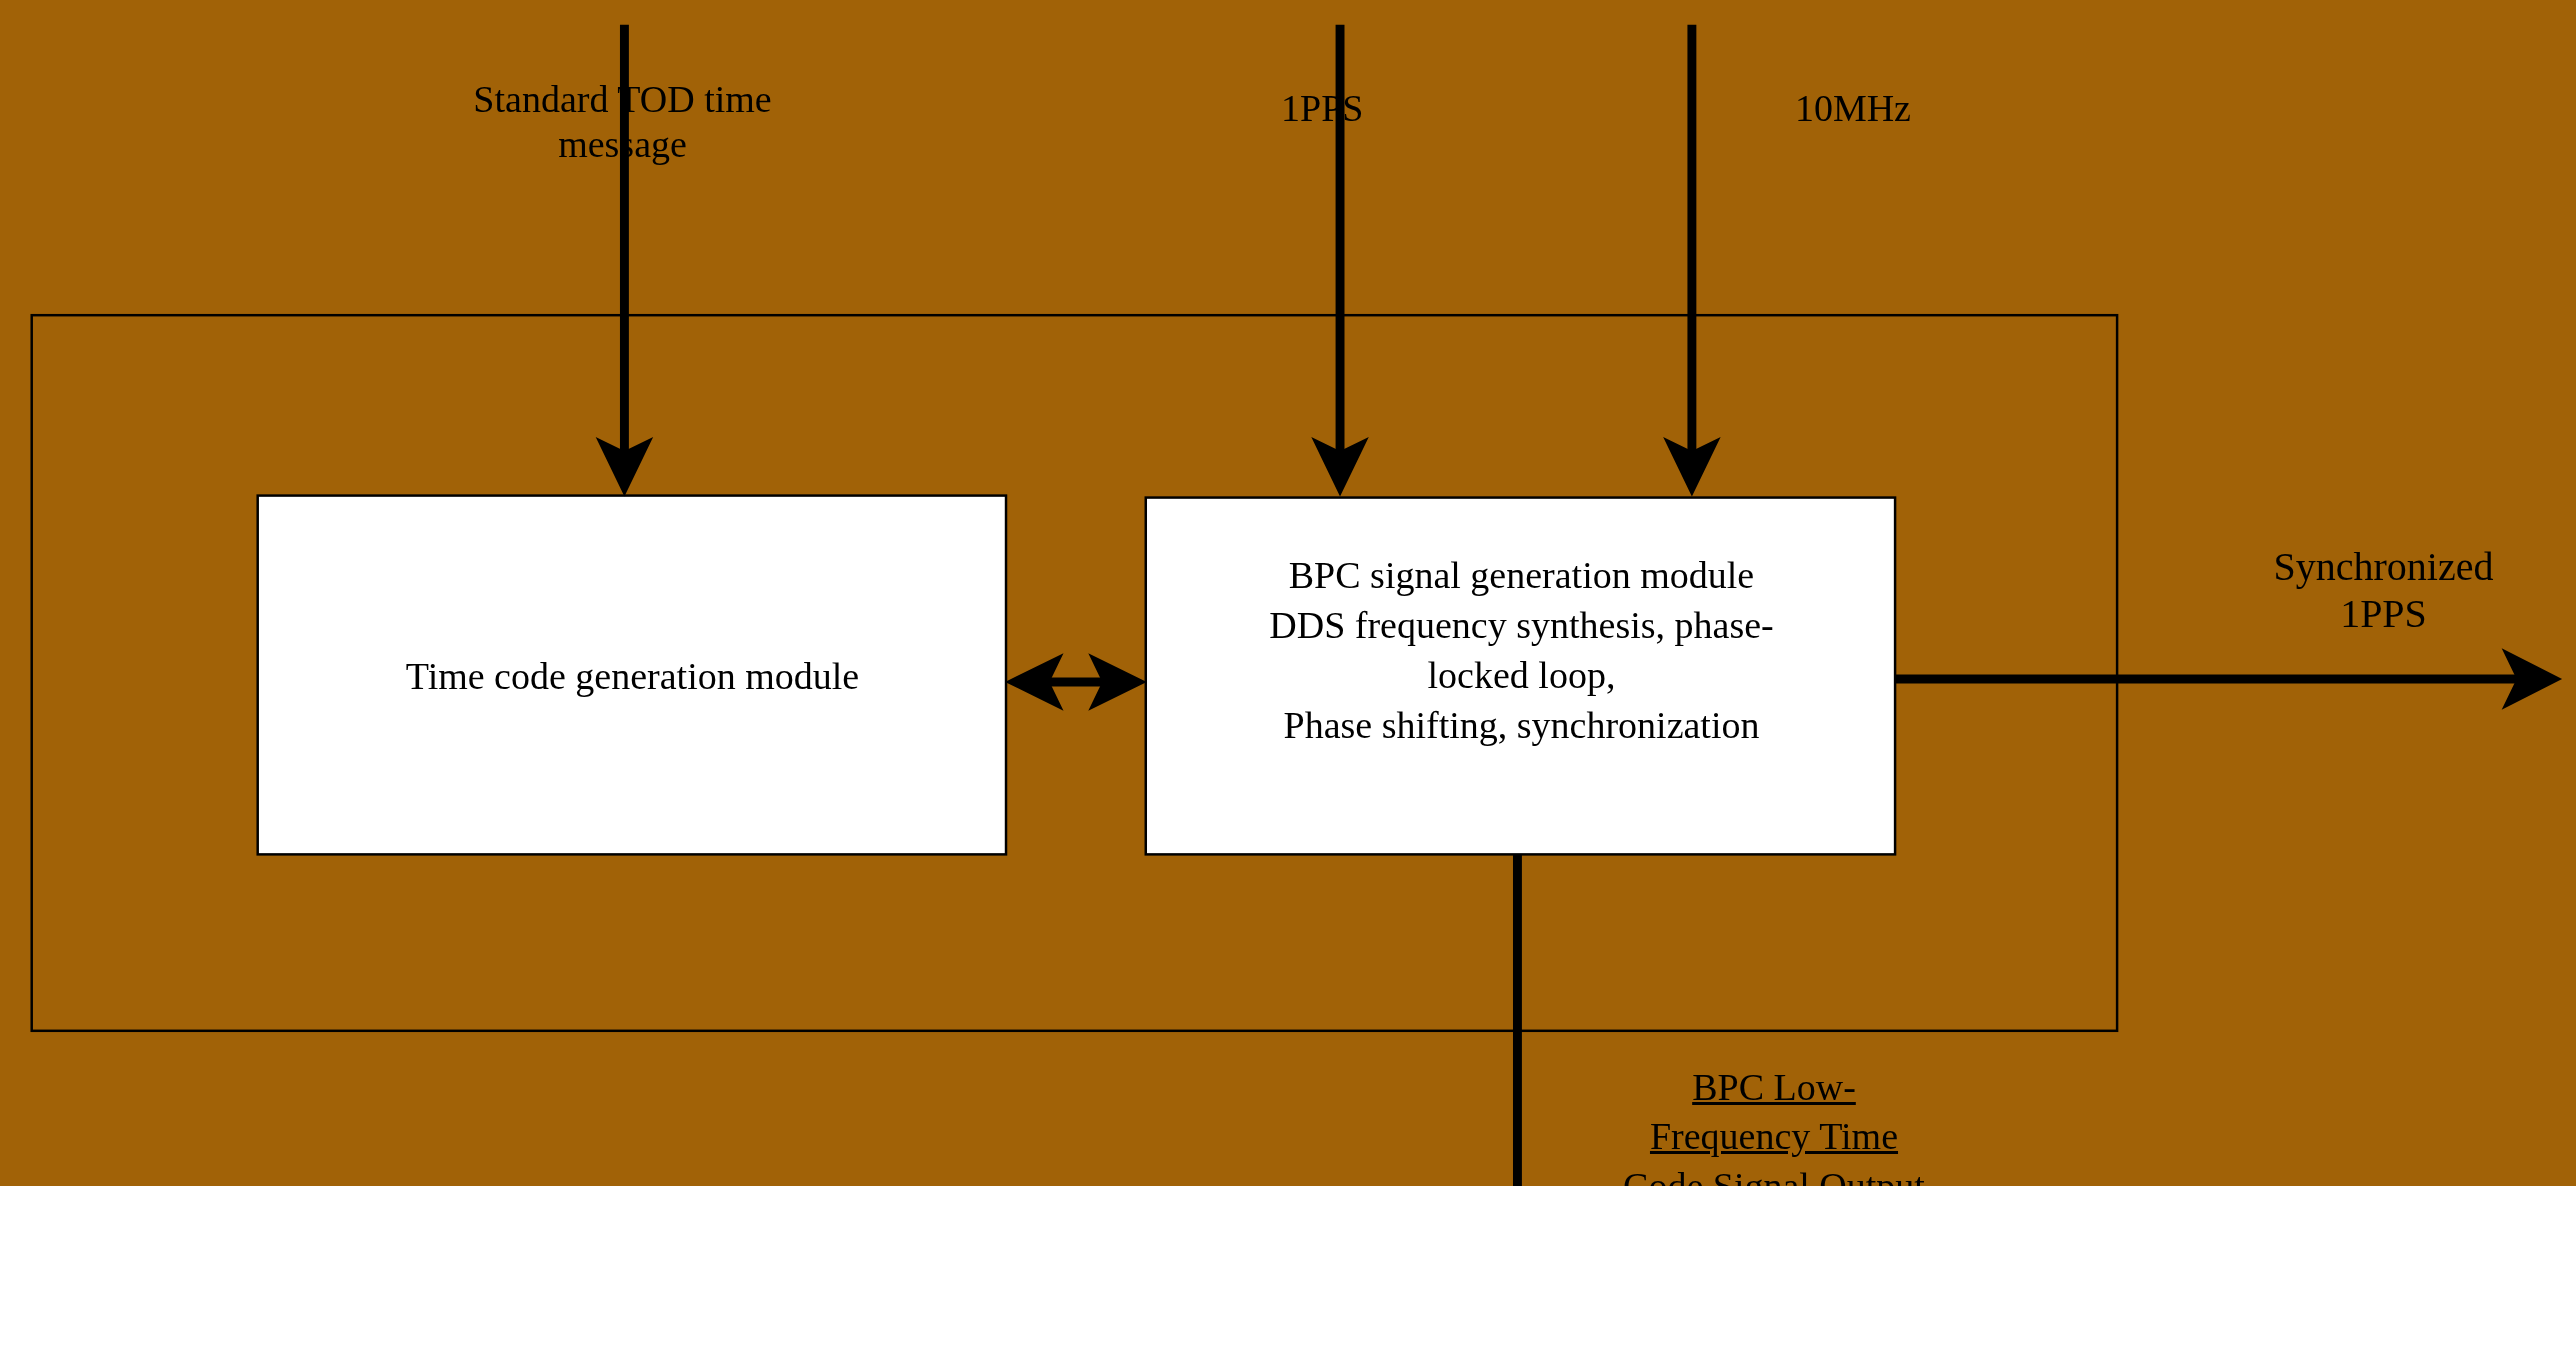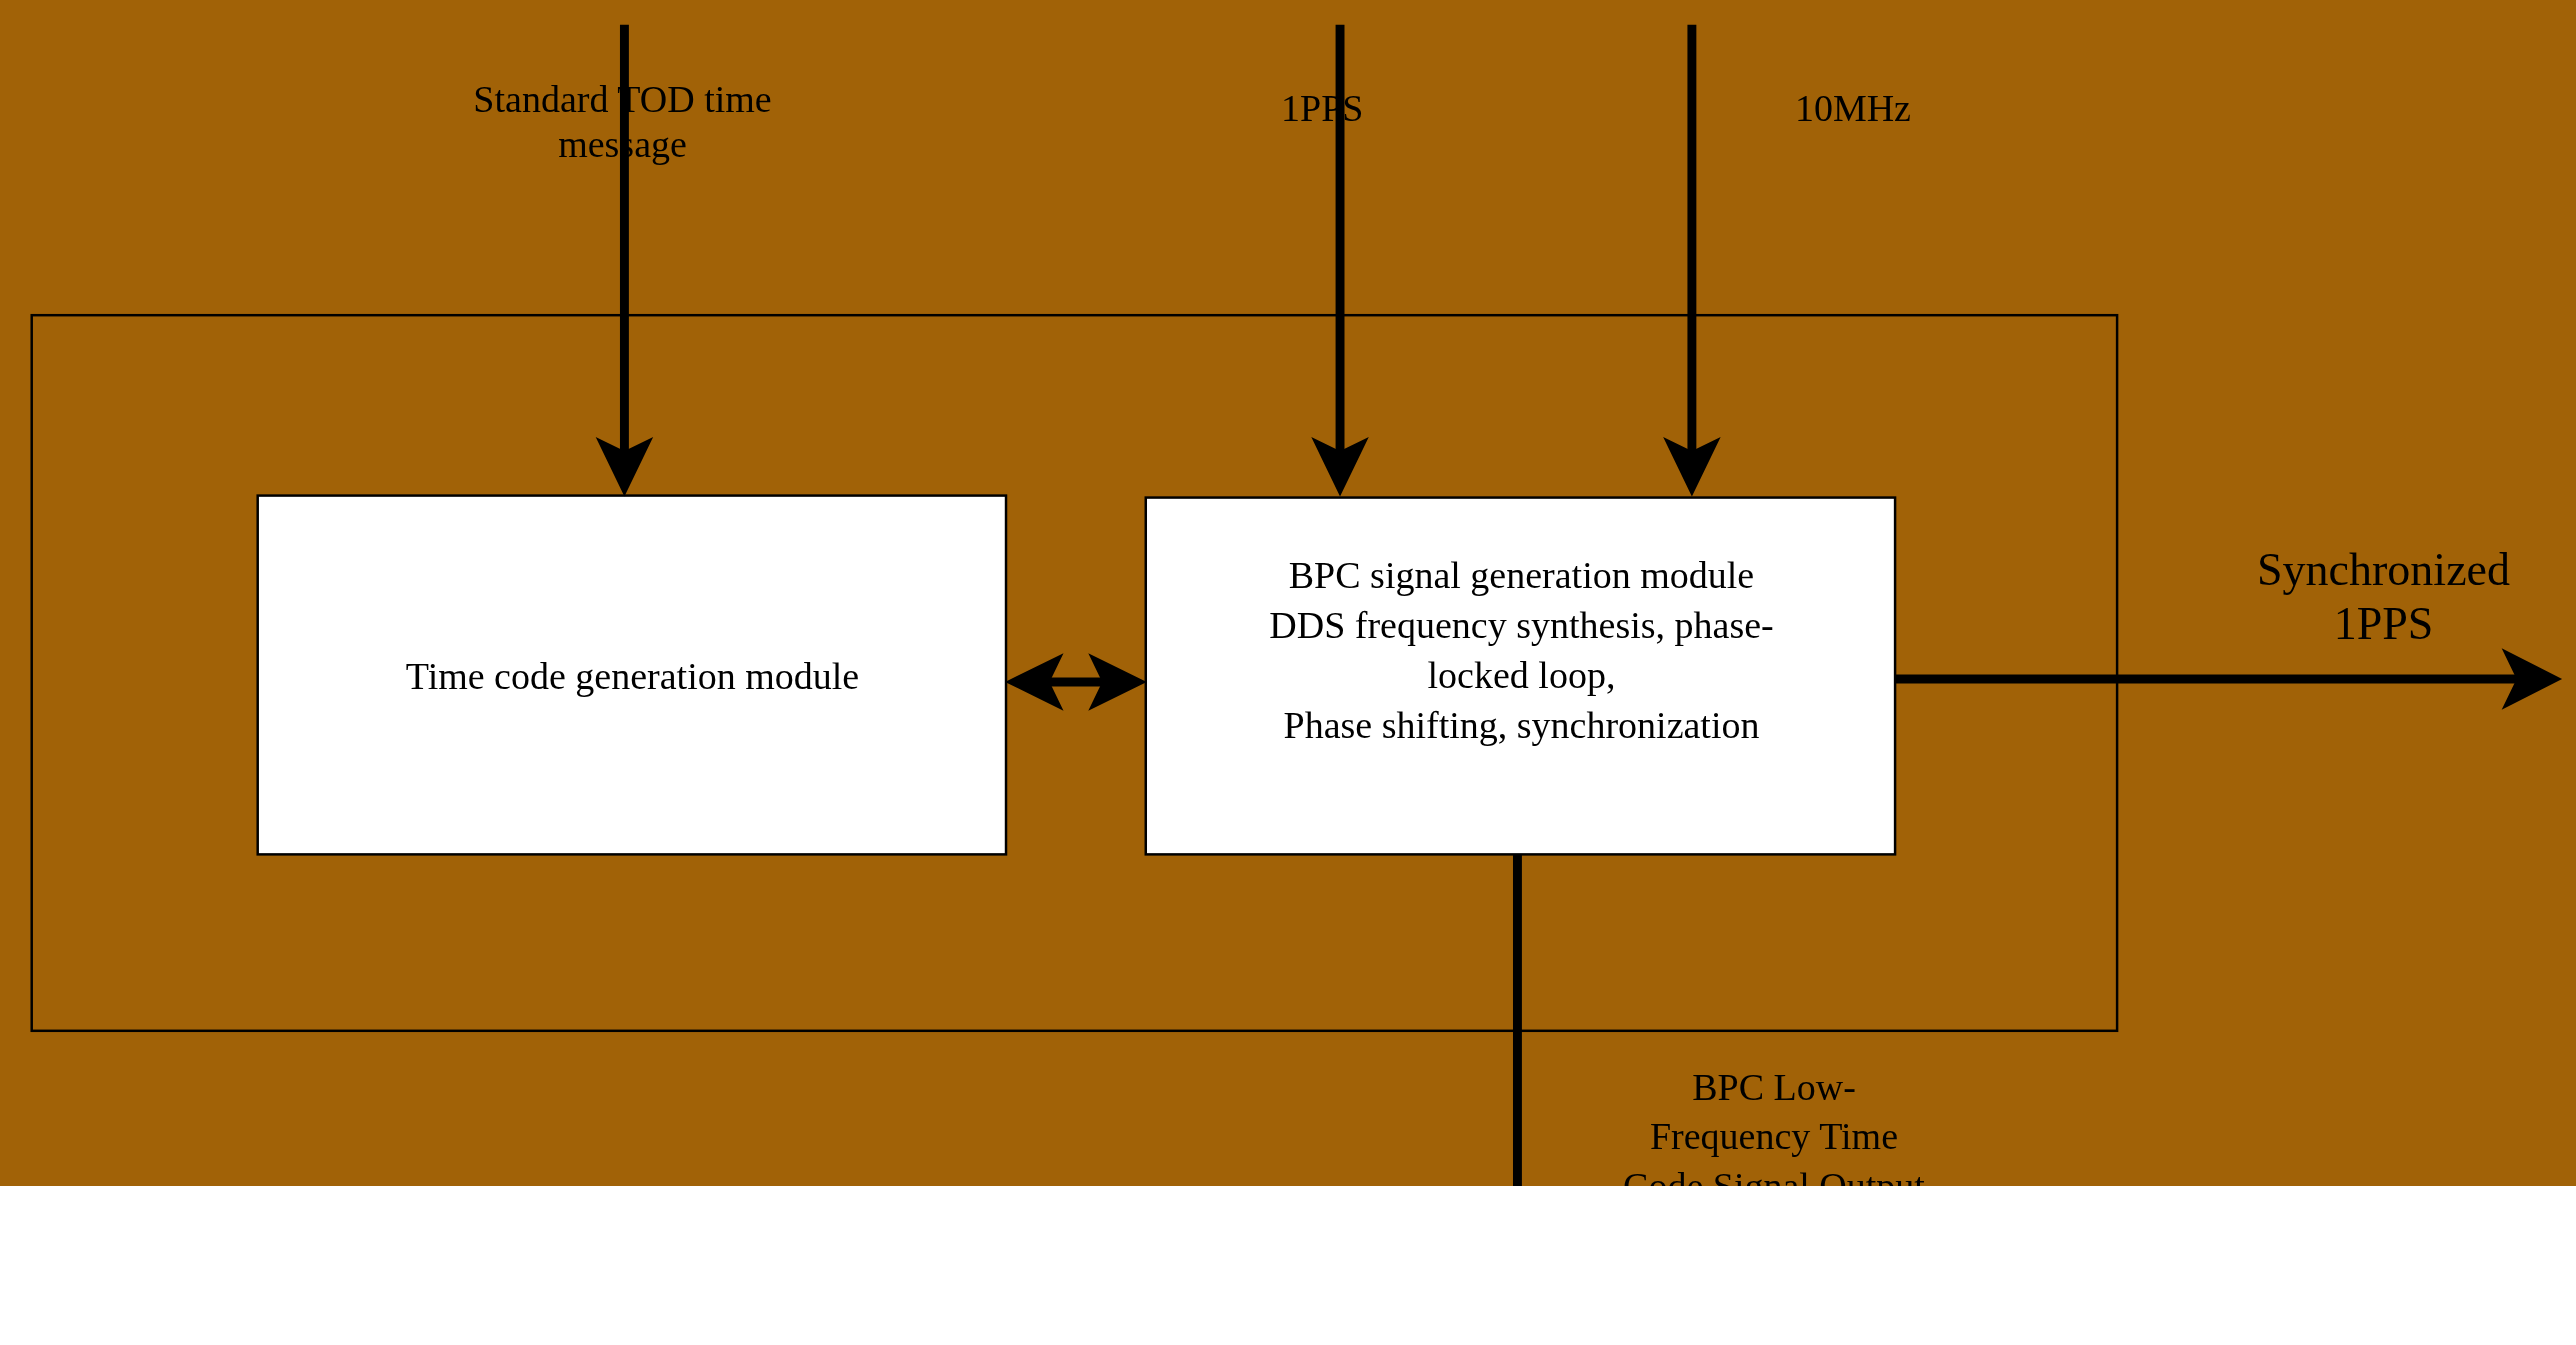--- a/index.html
+++ b/index.html
@@ -92,28 +92,29 @@
   #label-peripheral {
     left: 773px;
     top: 947px;
     width: 496px;
     font-size: 38px;
   }
   #label-sync-1pps {
     left: 2190px;
     top: 543px;
     width: 387px;
-    font-size: 46px;
+    font-size: 40px;
   }
   #label-bpc-output {
     left: 1566px;
     top: 1063px;
     width: 416px;
     font-size: 38px;
     line-height: 1.30;
+    text-decoration: underline;
   }
 </style>
 </head>
 <body>
 
 <div id="diagram-root">
 
   <svg id="diagram-svg" viewBox="0 0 2599 1358" xmlns="http://www.w3.org/2000/svg">
 
     <rect class="outer-rect" x="32" y="318" width="2104" height="722"></rect>

